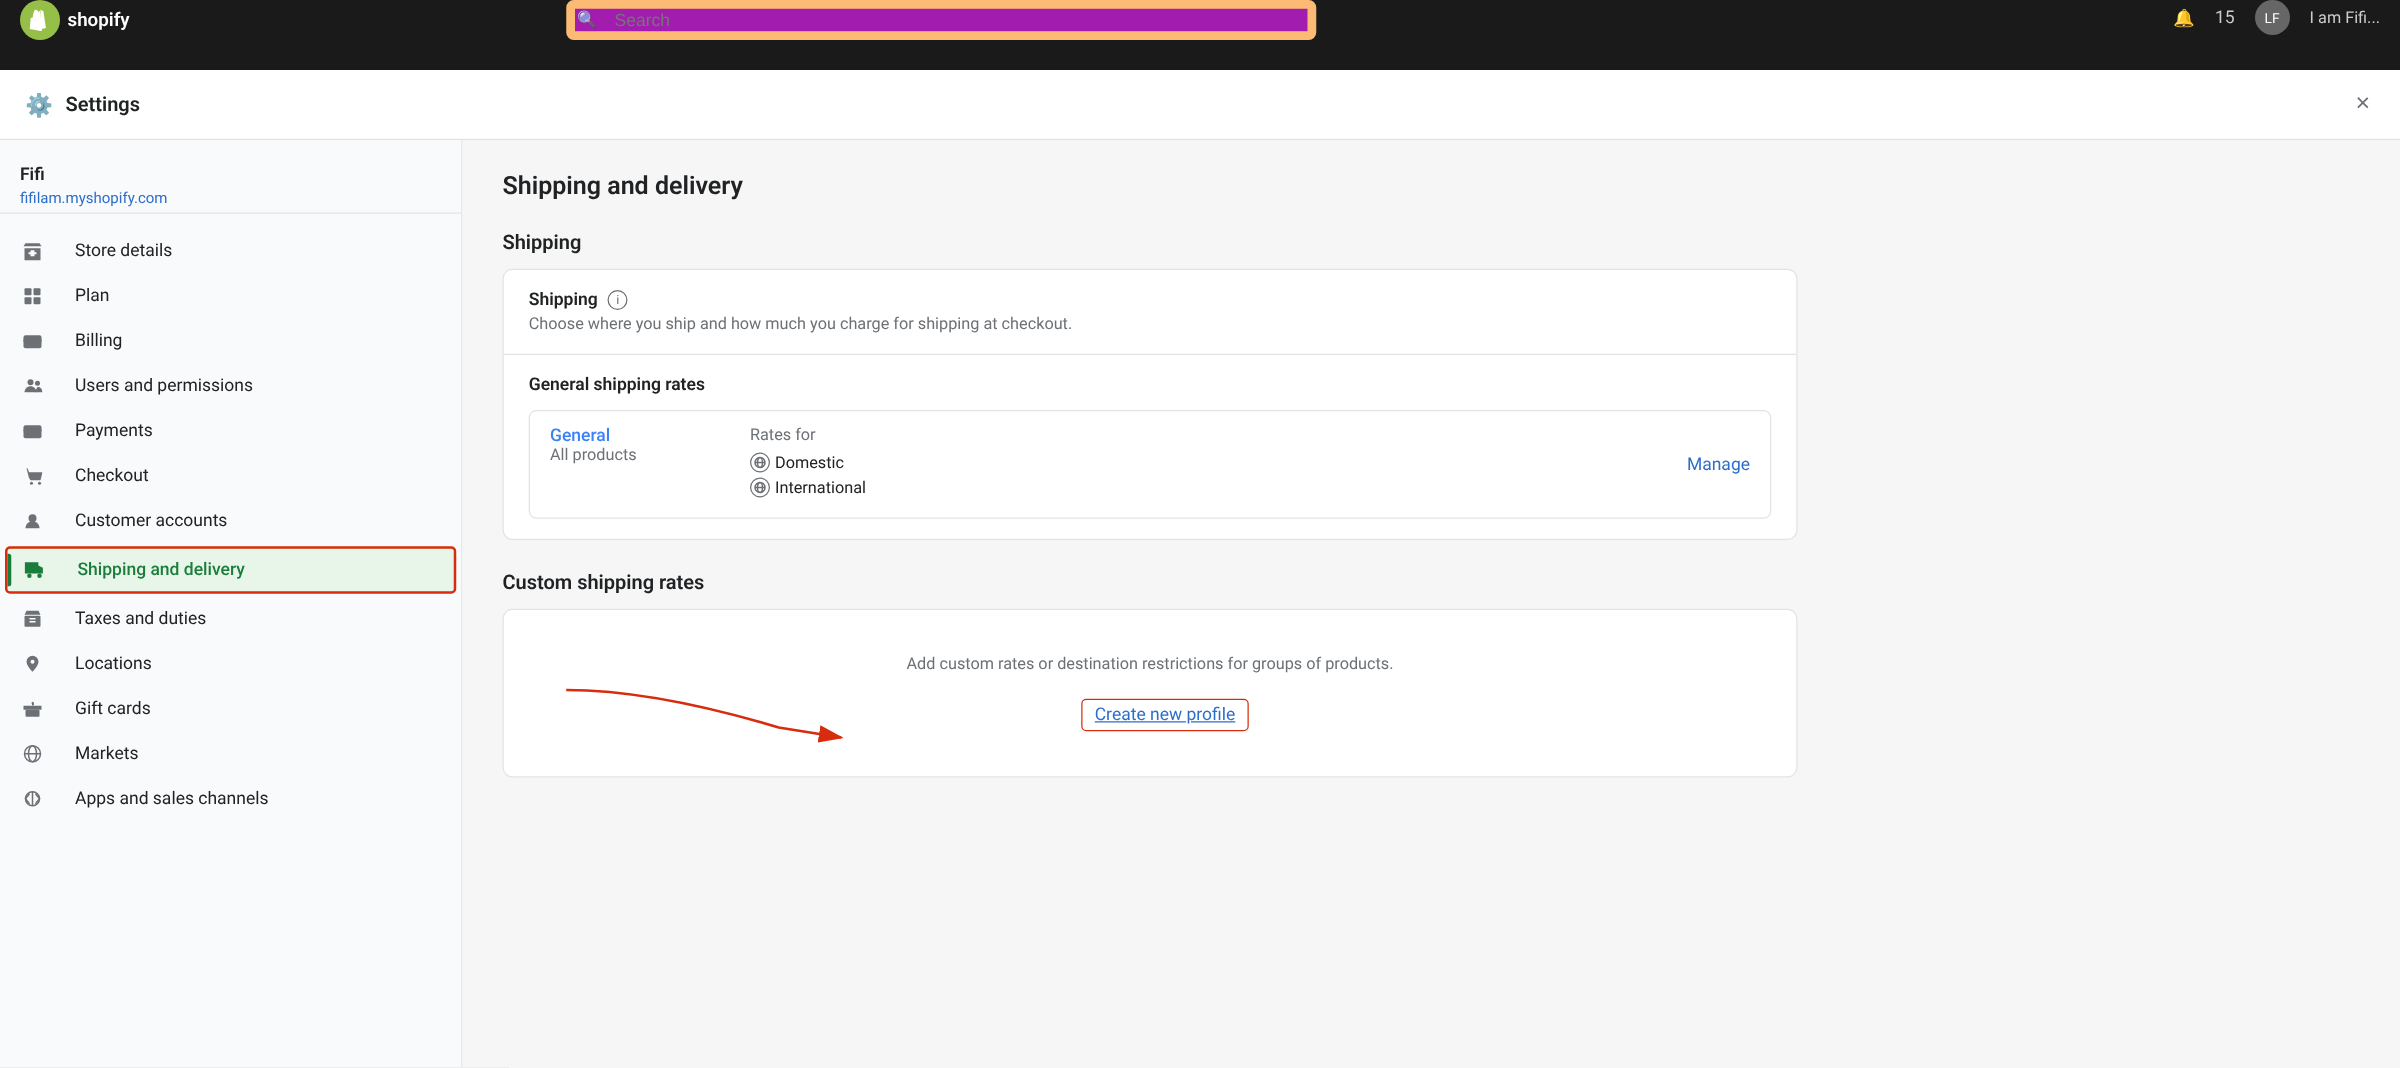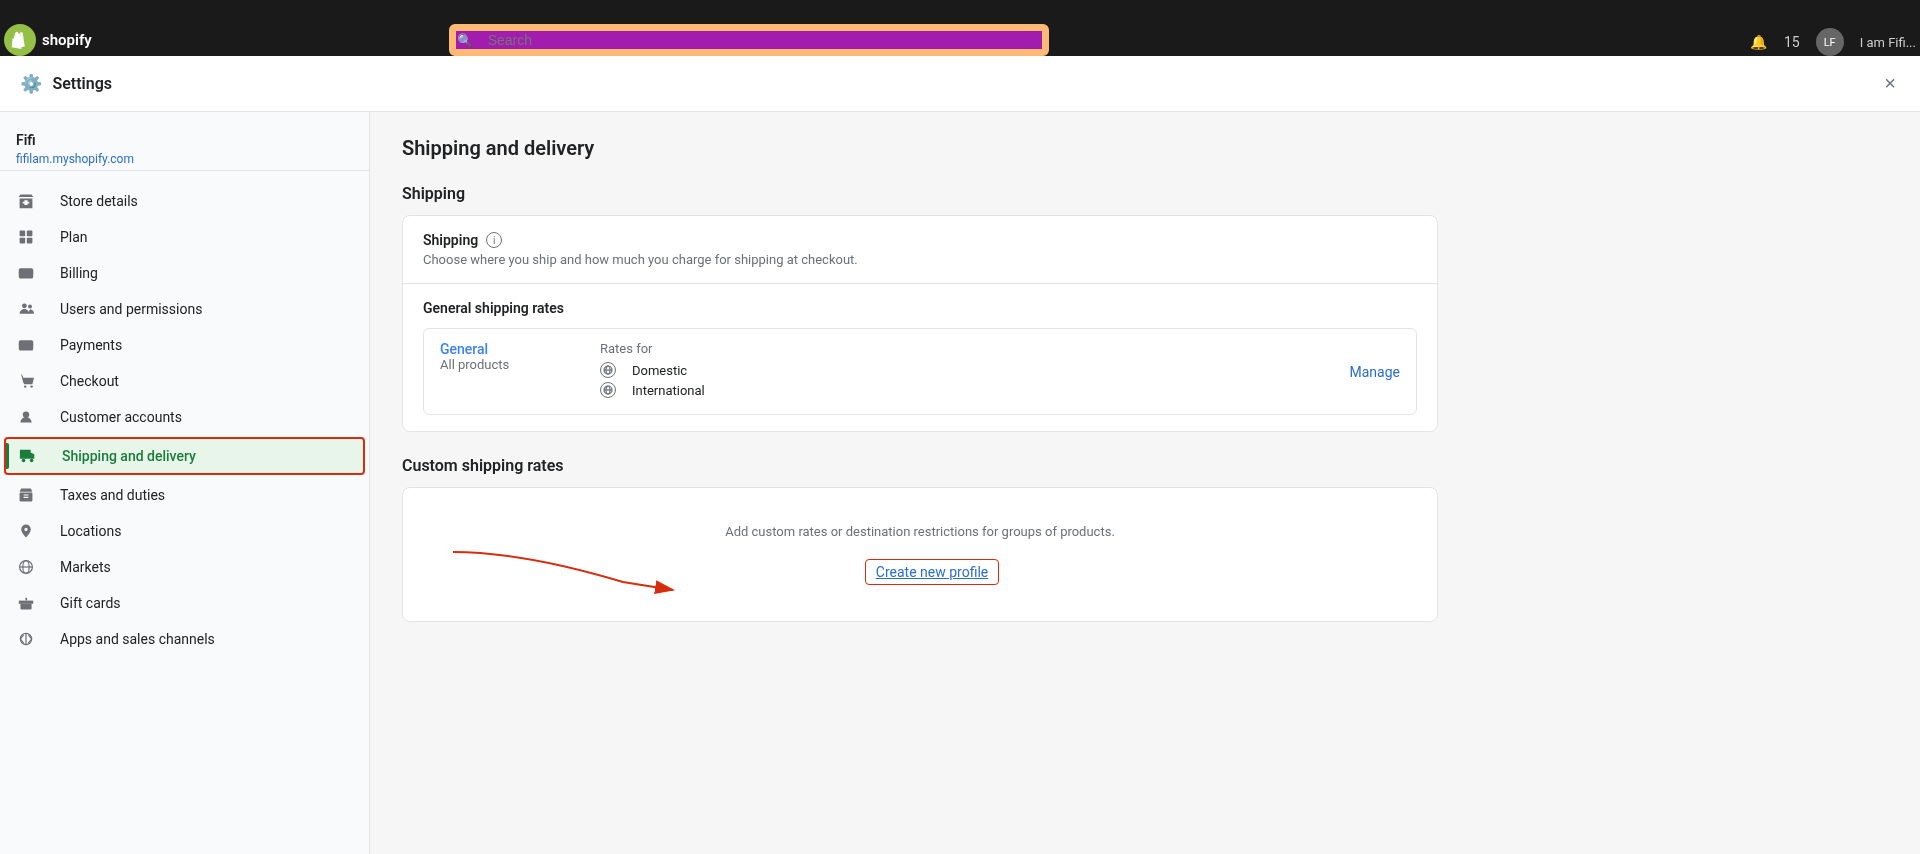--- a/index.html
+++ b/index.html
@@ -8,22 +8,22 @@
       background: #f1f1f1;
       color: #202223;
       font-size: 14px;
     }
 
     
     .topbar {
       height: 56px;
       background: #1a1a1a;
       display: flex;
-      align-items: flex-end;
-      padding: 0 4px;
+      align-items: flex-start;
+      padding: 0 16px;
       gap: 12px;
       position: fixed;
       top: 0; left: 0; right: 0;
       z-index: 100;
     }
     .topbar-logo {
       display: flex;
       align-items: center;
       gap: 6px;
     }
@@ -328,21 +328,21 @@
       flex: 1;
     }
     .rates-for-label {
       font-size: 13px;
       color: #6d7175;
       margin-bottom: 6px;
     }
     .rate-destination {
       display: flex;
       align-items: center;
-      gap: 16px;
+      gap: 4px;
       font-size: 13px;
       color: #202223;
       margin-bottom: 4px;
     }
     .globe-icon {
       width: 16px;
       height: 16px;
       border: 1.5px solid #6d7175;
       border-radius: 50%;
       display: inline-flex;
@@ -529,39 +529,39 @@
               <svg width="16" height="16" viewBox="0 0 20 20" fill="currentColor">
                   <path d="M10 2a6 6 0 016 6c0 4-6 10-6 10S4 12 4 8a6 6 0 016-6zm0 4a2 2 0 100 4 2 2 0 000-4z"></path>
                 </svg>
             </span>
             <span>Locations</span>
           </div>
 
           <div class="sidebar-item">
             <span class="sidebar-icon">
               <svg width="16" height="16" viewBox="0 0 20 20" fill="currentColor">
-                  <circle cx="10" cy="10" r="8" fill="none" stroke="currentColor" stroke-width="1.5"></circle>
-                  <ellipse cx="10" cy="10" rx="4" ry="8" fill="none" stroke="currentColor" stroke-width="1.5"></ellipse>
-                  <line x1="2" y1="10" x2="18" y2="10" stroke="currentColor" stroke-width="1.5"></line>
-                </svg>
-            </span>
-            <span>Markets</span>
-          </div>
-
-          <div class="sidebar-item">
-            <span class="sidebar-icon">
-              <svg width="16" height="16" viewBox="0 0 20 20" fill="currentColor">
                   <rect x="1" y="7" width="18" height="4"></rect>
                   <rect x="3" y="11" width="14" height="7" rx="1"></rect>
                   <path d="M10 7V18"></path>
                   <path d="M10 7c0 0-2-4 0-4s2 4 0 4z"></path>
                   <path d="M10 7c0 0 2-4 0-4s-2 4 0 4z" fill="none"></path>
                 </svg>
             </span>
             <span>Gift cards</span>
+          </div>
+
+          <div class="sidebar-item">
+            <span class="sidebar-icon">
+              <svg width="16" height="16" viewBox="0 0 20 20" fill="currentColor">
+                  <circle cx="10" cy="10" r="8" fill="none" stroke="currentColor" stroke-width="1.5"></circle>
+                  <ellipse cx="10" cy="10" rx="4" ry="8" fill="none" stroke="currentColor" stroke-width="1.5"></ellipse>
+                  <line x1="2" y1="10" x2="18" y2="10" stroke="currentColor" stroke-width="1.5"></line>
+                </svg>
+            </span>
+            <span>Markets</span>
           </div>
 
           <div class="sidebar-item">
             <span class="sidebar-icon">
               <svg width="16" height="16" viewBox="0 0 20 20" fill="currentColor">
                   <circle cx="10" cy="10" r="7" fill="none" stroke="currentColor" stroke-width="1.5"></circle>
                   <line x1="10" y1="3" x2="10" y2="17" stroke="currentColor" stroke-width="1.5"></line>
                   <path d="M7 5l-4 5 4 5" fill="none" stroke="currentColor" stroke-width="1.5"></path>
                   <path d="M13 5l4 5-4 5" fill="none" stroke="currentColor" stroke-width="1.5"></path>
                 </svg>

